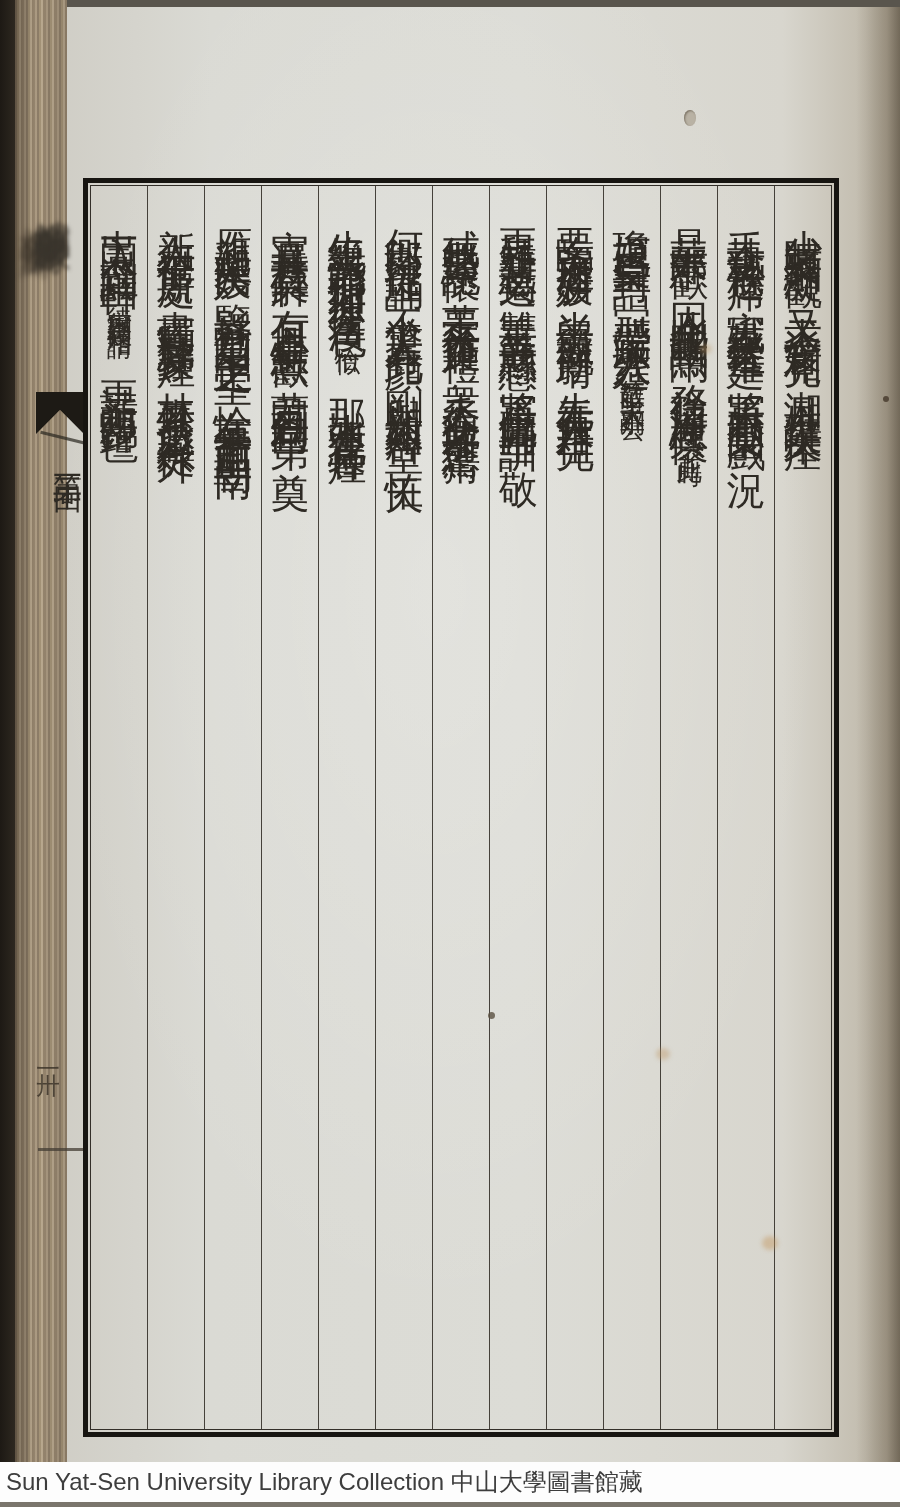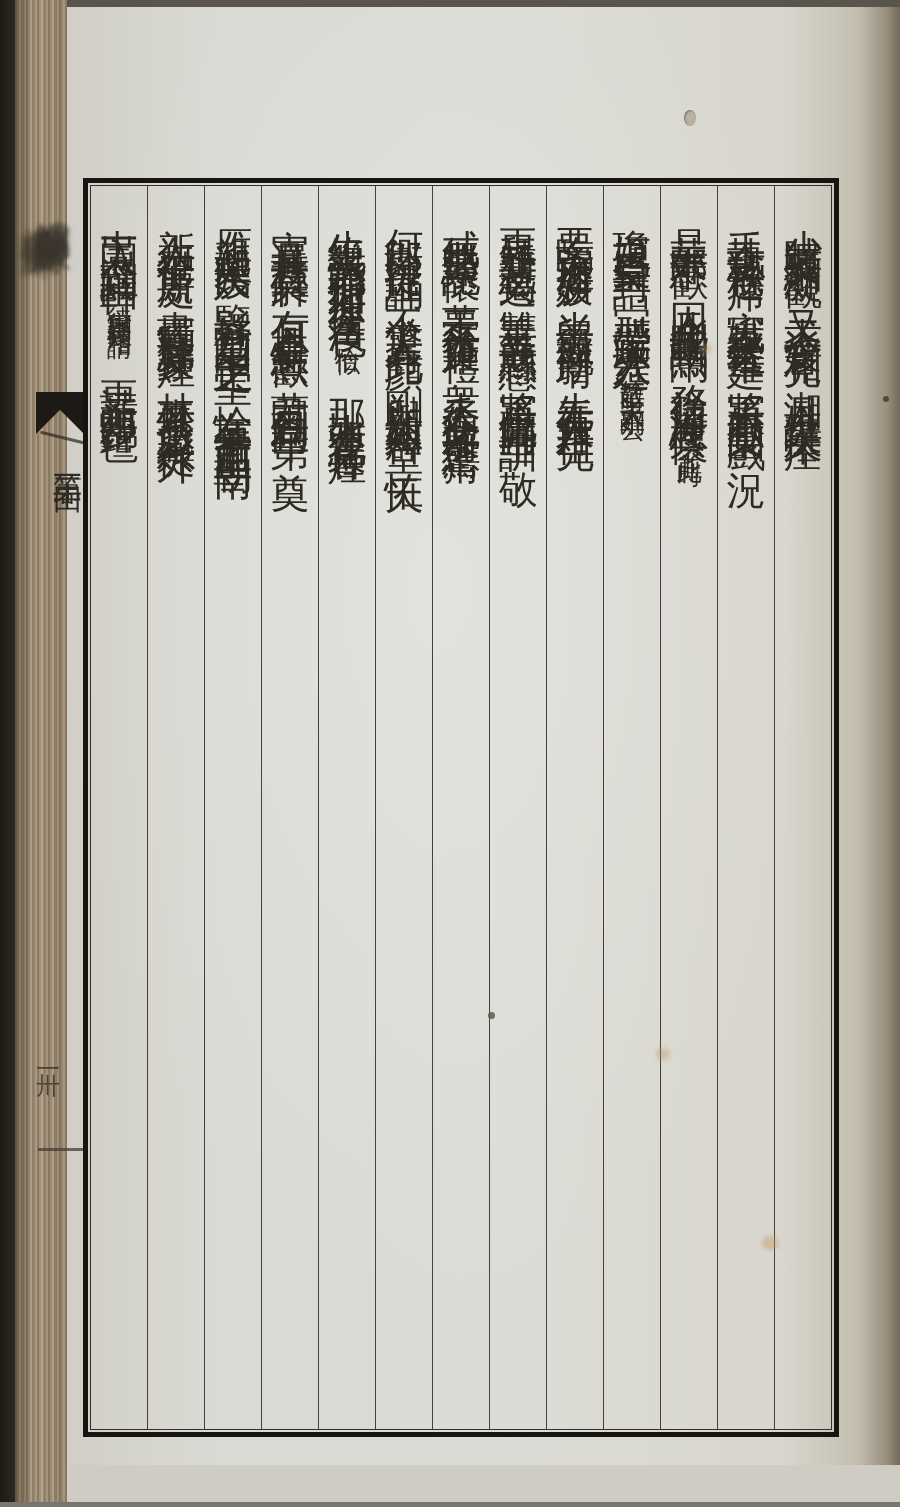--- a/index.html
+++ b/index.html
@@ -134,15 +134,18 @@
     </div>
   </div>
 
   <div class="stain hole"></div>
   <div class="stain speck1"></div>
   <div class="stain speck2"></div>
   <div class="stain rust1"></div>
   <div class="stain rust2"></div>
   <div class="stain rust3"></div>
 
+  <div class="caption-bar">
+    <span class="caption-text">Sun Yat-Sen University Library Collection 中山大學圖書館藏</span>
+  </div>
   <div class="bottom-strip"></div>
 
 </div>
 
 </body></html>

